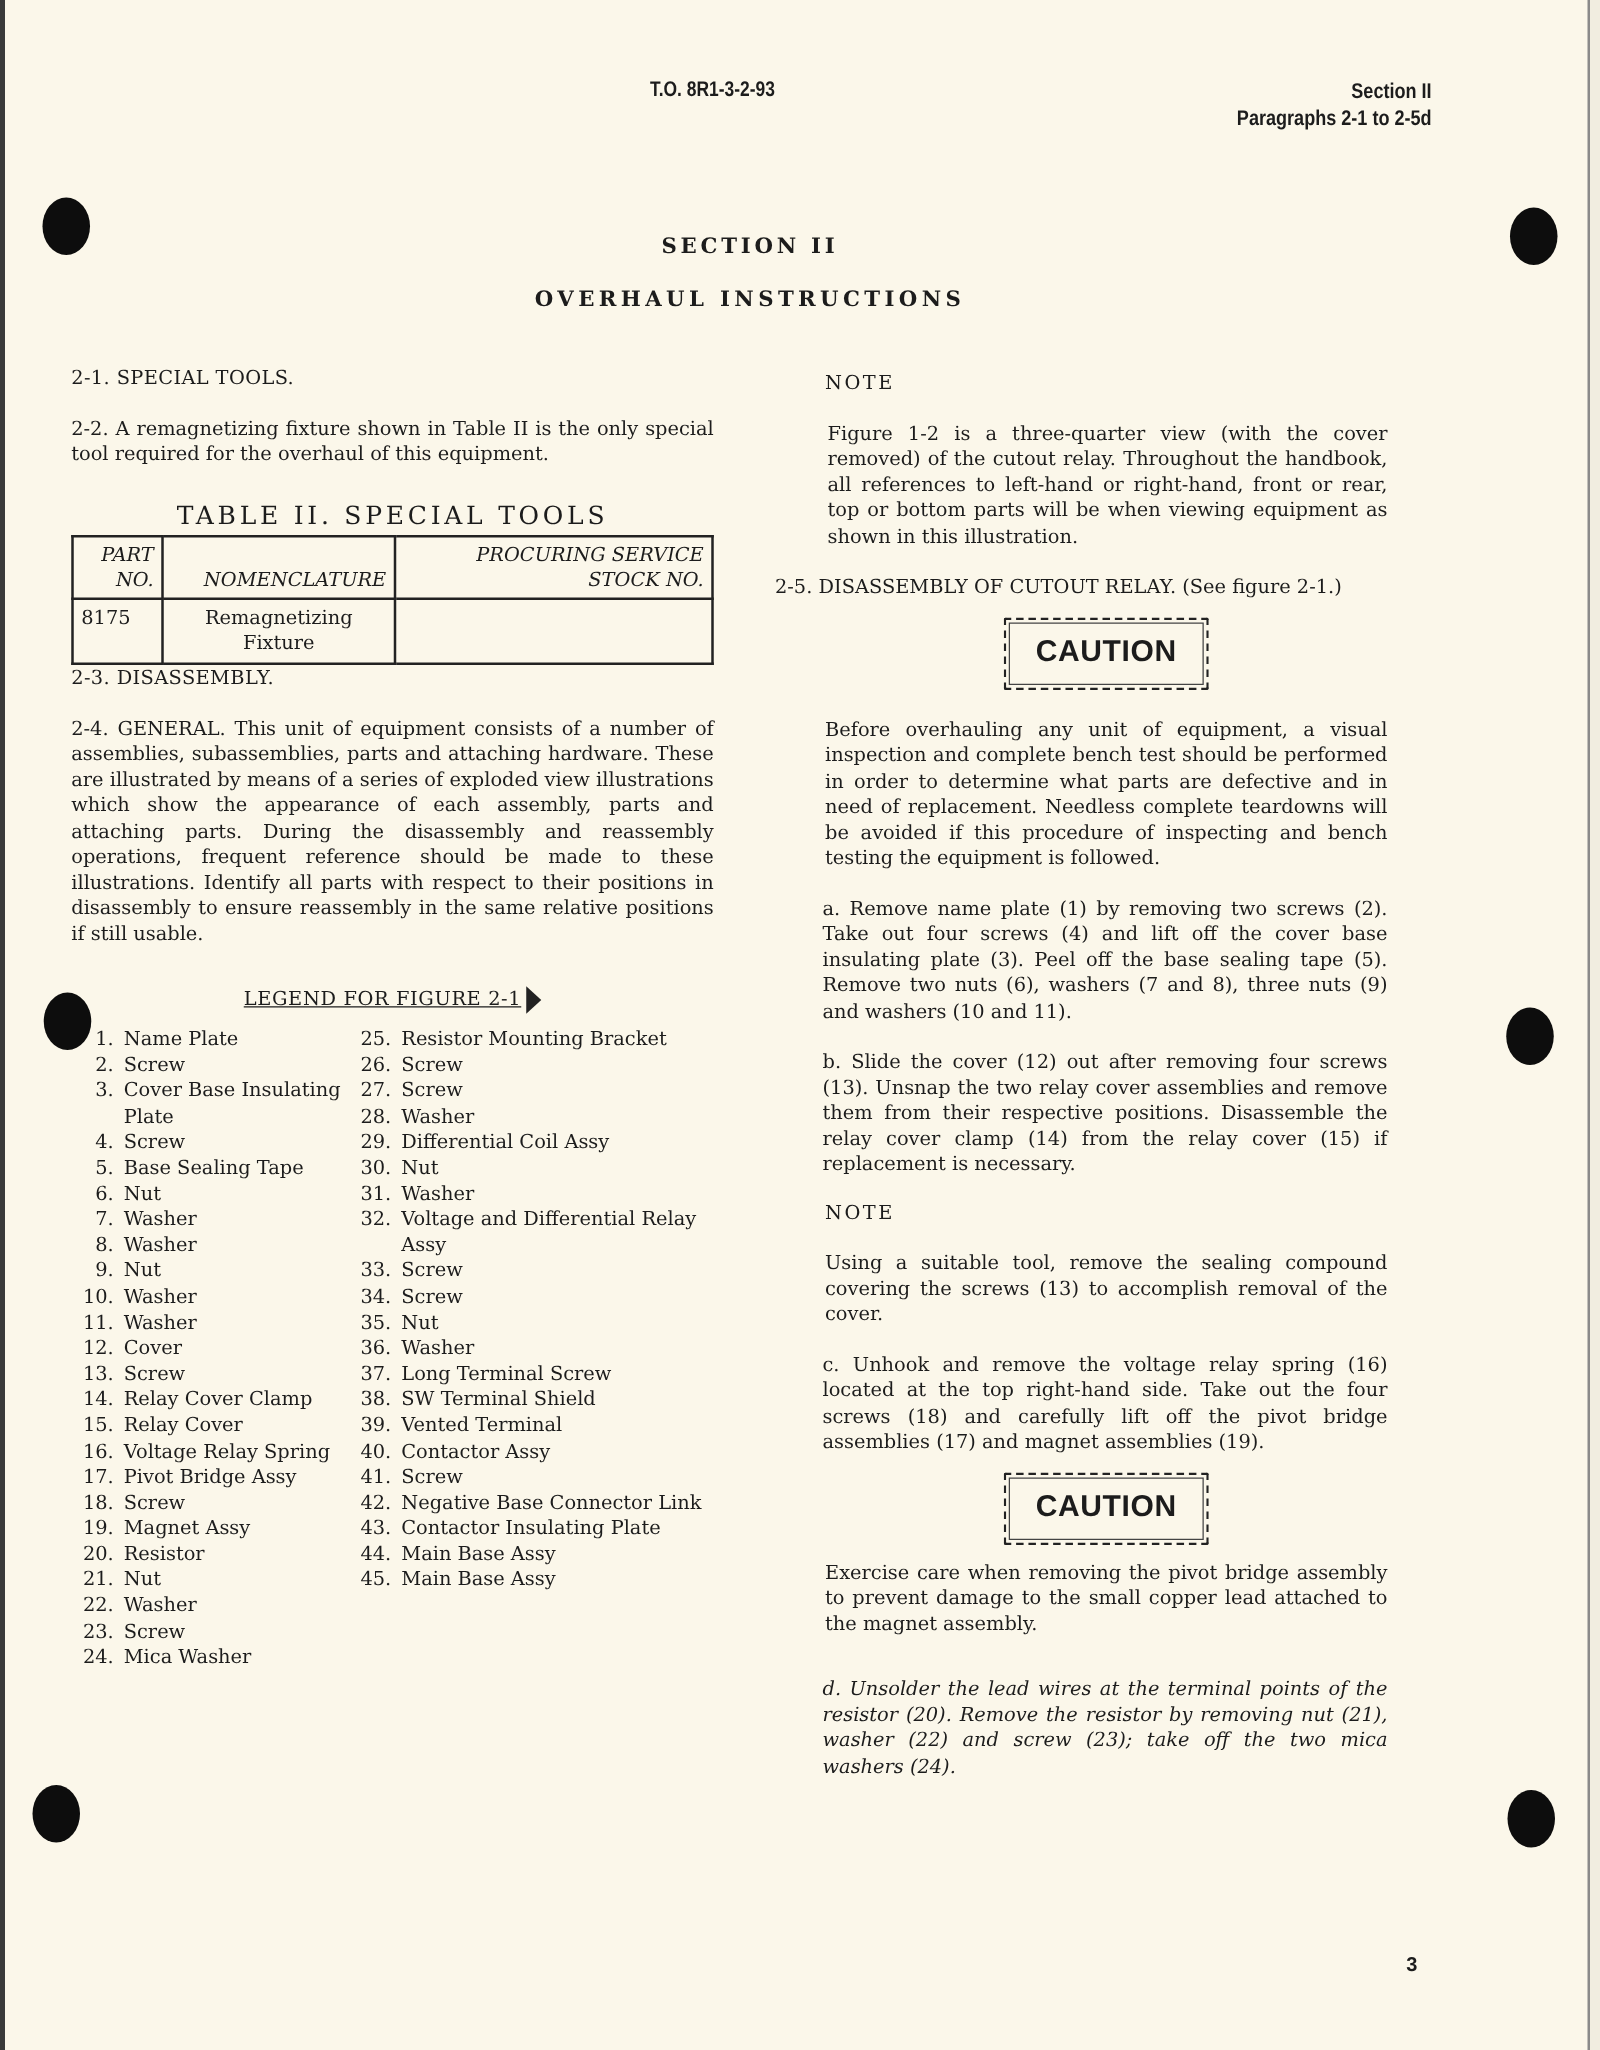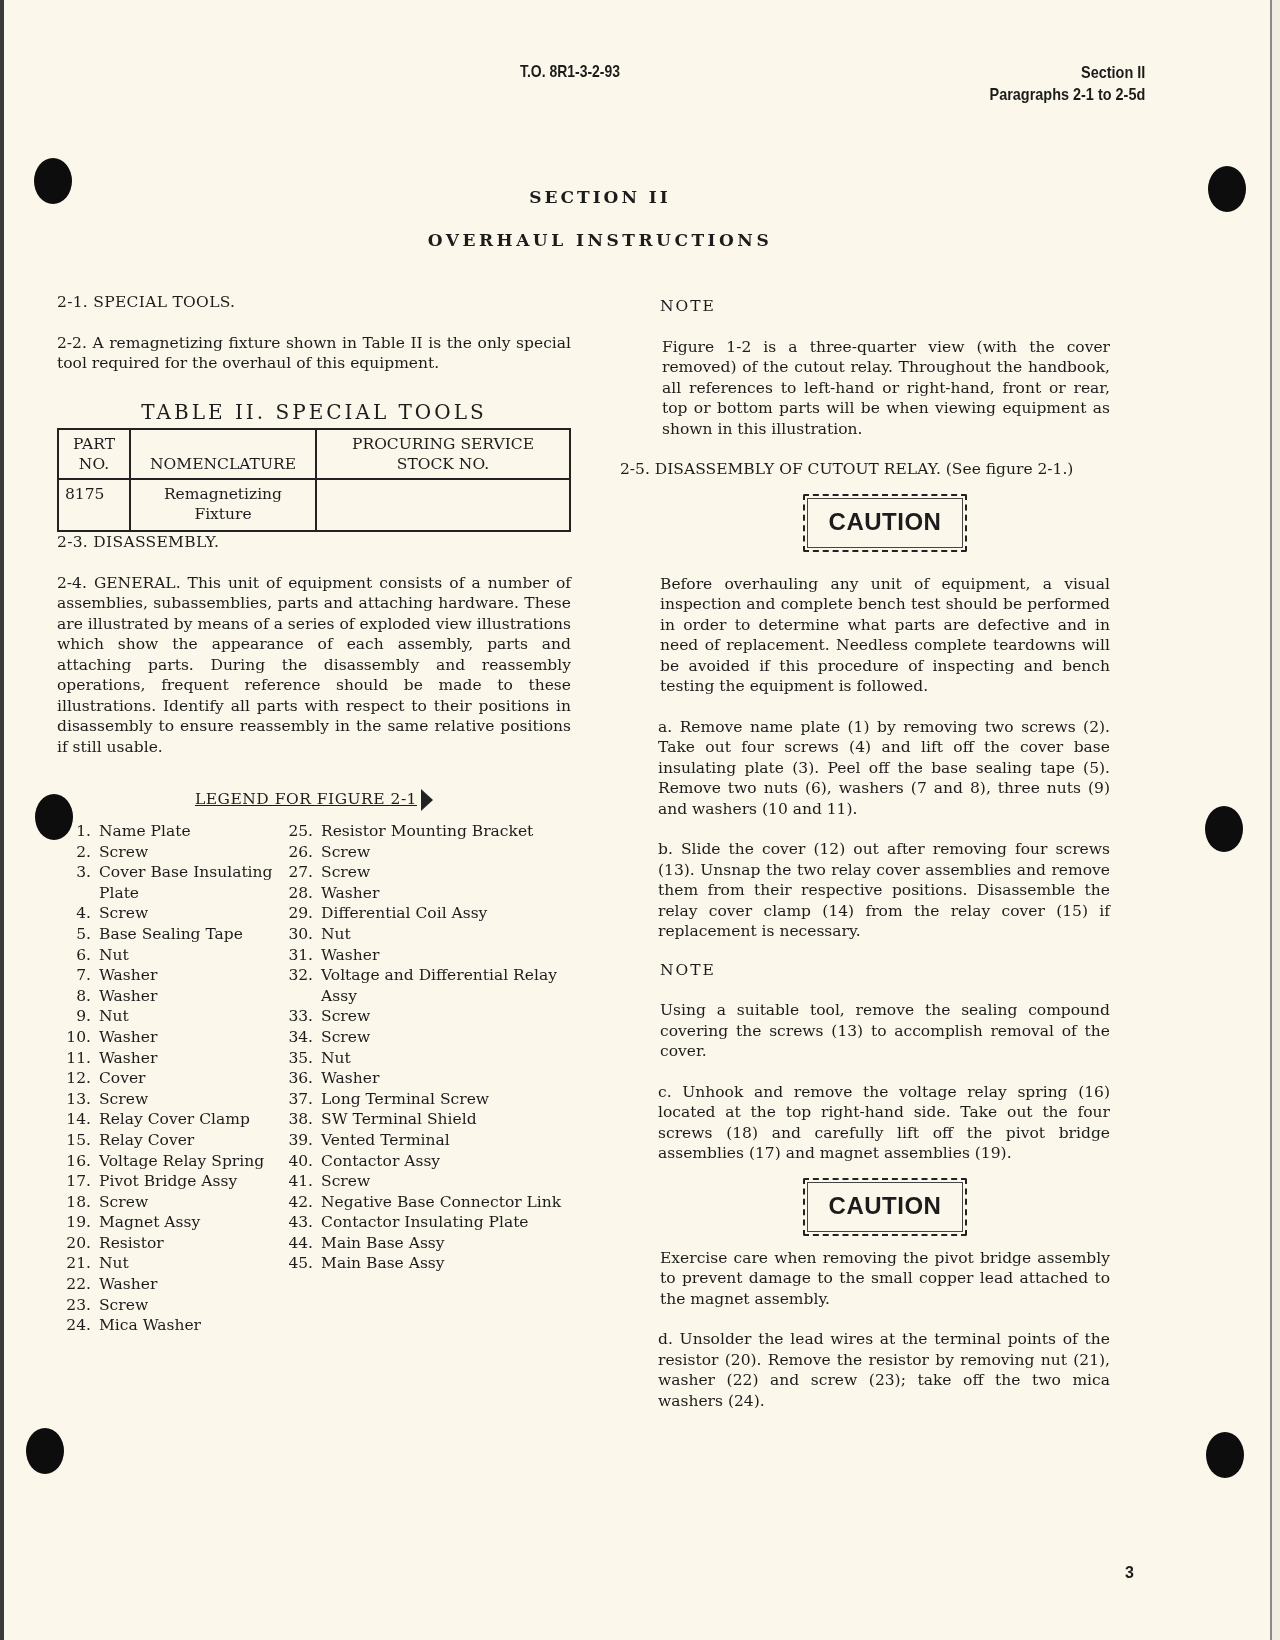--- a/index.html
+++ b/index.html
@@ -24,21 +24,21 @@
   .col { position: absolute; font-size: 15.5px; line-height: 20.5px; }
   .col-left { left: 57px; width: 514px; }
   .col-right { left: 660px; width: 450px; }
 
   .para { text-align: justify; margin: 0; }
   .heading { margin: 0; letter-spacing: 0.3px; }
 
   .table-caption { text-align: center; letter-spacing: 3px; font-size: 20px; margin: 0; }
   table.tools { border-collapse: collapse; width: 514px; font-size: 15.5px; }
   table.tools td, table.tools th { border: 2px solid #222; font-weight: normal; vertical-align: top; padding: 4px 6px; }
-  table.tools th { vertical-align: bottom; text-align: center; line-height: 20px; }
+  table.tools th { vertical-align: bottom; text-align: right; line-height: 20px; font-style: italic; }
   table.tools td { height: 42px; line-height: 20px; }
 
   .legend-title { text-align: center; margin: 0; letter-spacing: 0.5px; text-decoration: underline; }
   .legend-arrow { display: inline-block; width: 0; height: 0; border-top: 11px solid transparent; border-bottom: 11px solid transparent; border-left: 12px solid #222; vertical-align: middle; margin-left: 4px; }
   .legend-cols { display: flex; }
   .legend-list { list-style: none; margin: 0; padding: 0; }
   .legend-list.l1 { width: 240px; }
   .legend-list li { display: flex; line-height: 20.6px; }
   .legend-list .num { width: 34px; text-align: right; padding-right: 8px; flex-shrink: 0; }
   .legend-list.l2 .num { width: 36px; }
@@ -312,16 +312,16 @@
   <p class="note-title" style="margin-top:18px;">NOTE</p>
   <p class="note-body" style="margin-top:20px;">Using a suitable tool, remove the sealing compound covering the screws (13) to accomplish removal of the cover.</p>
 
   <p class="para step-para" style="margin-top:20px; margin-left:-2px;">c. Unhook and remove the voltage relay spring (16) located at the top right-hand side. Take out the four screws (18) and carefully lift off the pivot bridge assemblies (17) and magnet assemblies (19).</p>
 
   <div class="caution-box" style="margin-top:14px;">
     <span>CAUTION</span>
   </div>
   <p class="note-body" style="margin-top:12px;">Exercise care when removing the pivot bridge assembly to prevent damage to the small copper lead attached to the magnet assembly.</p>
 
-  <p class="para step-para" style="margin-top:20px; margin-left:-2px;">d. Unsolder the lead wires at the terminal points of the resistor (20). Remove the resistor by removing nut (21), washer (22) and screw (23); take off the two mica washers (24).</p>
+  <p class="para step-para" style="margin-top:32px; margin-left:-2px;font-style:italic;">d. Unsolder the lead wires at the terminal points of the resistor (20). Remove the resistor by removing nut (21), washer (22) and screw (23); take off the two mica washers (24).</p>
 </div>
 
 <div class="page-number">3</div>
 
 </body></html>

